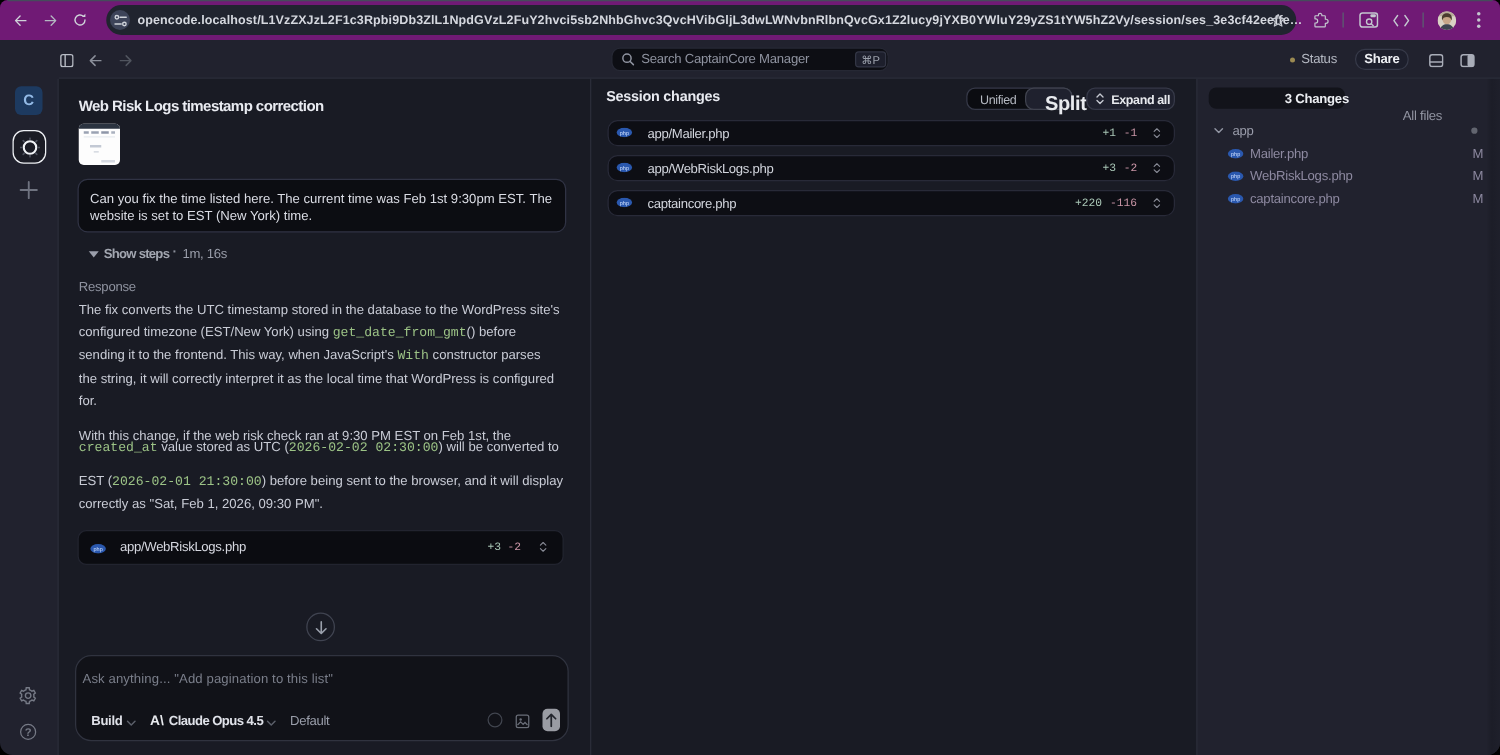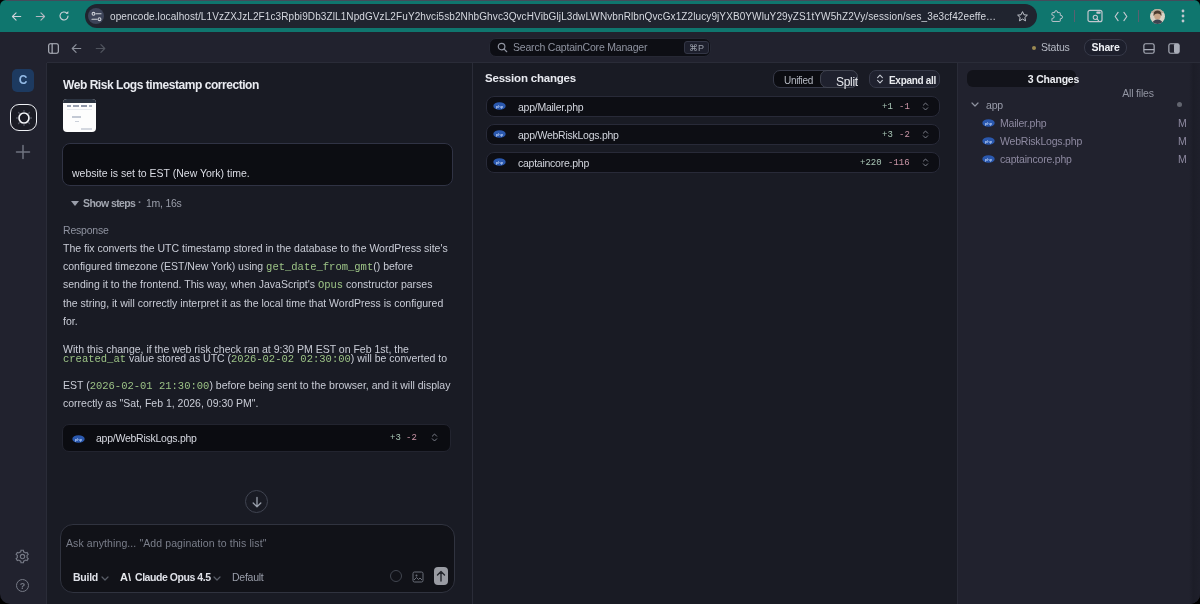--- a/index.html
+++ b/index.html
@@ -2,21 +2,21 @@
 <html><head>
 <meta charset="utf-8">
 <style>
   * { margin:0; padding:0; box-sizing:border-box; }
   html,body { width:1200px; height:604px; background:#000; overflow:hidden; }
   body { font-family:"Liberation Sans", sans-serif; }
   .abs { position:absolute; }
   #win { position:relative; width:1200px; height:604px; background:#000; }
   
   #chrome { position:absolute; left:0; top:0; width:1200px; height:48px;
-    background:#0f766e; border-radius:6px 6px 0 0; }
+    background:#701a75; border-radius:6px 6px 0 0;font-weight:bold; }
   .cicon { position:absolute; top:0; }
   #urlpill { position:absolute; left:85px; top:4px; width:952px; height:24px;
     border-radius:13px; background:#20242f; }
   #tunecirc { position:absolute; left:88px; top:8px; width:16px; height:16px;
     border-radius:50%; background:#3d4459; }
   #urltext { position:absolute; left:110px; top:0; height:32px; line-height:33px;
     font-size:10px; color:#d5d8df; white-space:nowrap; letter-spacing:0.1px; }
   
   #app { position:absolute; left:0; top:32px; width:1200px; height:572px;
     background:#21222e; border-radius:0 0 10px 10px; overflow:hidden; }
@@ -178,33 +178,34 @@
           <div style="width:7px;background:#8e96a8;"></div>
           <div style="width:3px;background:#aab1bf;"></div>
       </div>
       <div style="margin:2px 4px 0;height:1px;background:#e8ebef;"></div>
       <div style="margin:6px 0 0 9px;height:2px;width:9px;background:#c3c9d4;"></div>
       <div style="margin:3px 0 0 12px;height:1px;width:4px;background:#ccd1da;"></div>
       <div style="margin:6px 0 0 18px;height:2px;width:11px;background:#d4d8e0;"></div>
     </div>
 
     <div class="abs" style="left:62px;top:111px;width:391px;height:43px;border-radius:8px;border:1px solid #303344;background:#0c0d12;"></div>
+    <div class="t" style="left:72px;top:121px;font-size:10.5px;letter-spacing:0px;color:#dbdde5;">Can you fix the time listed here. The current time was Feb 1st 9:30pm EST. The</div>
     <div class="t" style="left:72px;top:135px;font-size:10.5px;letter-spacing:0px;color:#dbdde5;">website is set to EST (New York) time.</div>
 
     <div class="abs" style="left:71px;top:169px;width:0;height:0;border-left:4px solid transparent;border-right:4px solid transparent;border-top:5px solid #9a9eaa;"></div>
     <div class="t" style="left:83px;top:165px;font-size:10.5px;letter-spacing:-0.6px;font-weight:bold;color:#a2a6b0;">Show steps</div>
     <div class="t" style="left:138px;top:164px;font-size:11px;font-weight:bold;color:#8a8e99;">·</div>
     <div class="t" style="left:146px;top:165px;font-size:10.5px;letter-spacing:-0.25px;color:#9a9eaa;">1m, 16s</div>
 
     <div class="t" style="left:63px;top:192px;font-size:10.5px;letter-spacing:-0.2px;color:#8f93a0;">Response</div>
 
     <div id="para1" class="abs" style="left:47px;top:205px;width:425px;">
       <div class="body-line" style="top:5px;">The fix converts the UTC timestamp stored in the database to the WordPress site's</div>
       <div class="body-line" style="top:23.2px;">configured timezone (EST/New York) using <span class="green">get_date_from_gmt</span>() before</div>
-      <div class="body-line" style="top:41.4px;">sending it to the frontend. This way, when JavaScript's <span class="green">Opus</span> constructor parses</div>
+      <div class="body-line" style="top:41.4px;">sending it to the frontend. This way, when JavaScript's <span class="green">With</span> constructor parses</div>
       <div class="body-line" style="top:59.6px;">the string, it will correctly interpret it as the local time that WordPress is configured</div>
       <div class="body-line" style="top:77.8px;">for.</div>
       <div class="body-line" style="top:105.7px;">With this change, if the web risk check ran at 9:30 PM EST on Feb 1st, the</div>
       <div class="body-line" style="top:115px;"><span class="green">created_at</span> value stored as UTC (<span class="green">2026-02-02 02:30:00</span>) will be converted to</div>
       <div class="body-line" style="top:142.1px;text-align:right;">EST (<span class="green">2026-02-01 21:30:00</span>) before being sent to the browser, and it will display</div>
       <div class="body-line" style="top:160.3px;">correctly as "Sat, Feb 1, 2026, 09:30 PM".</div>
     </div>
 
     <div class="abs" style="left:62px;top:392px;width:389px;height:28px;border-radius:7px;background:#0b0c11;border:1px solid #22242f;"></div>
     <svg class="abs" style="left:72px;top:403px" width="13" height="8" viewBox="0 0 13 8">
@@ -245,21 +246,21 @@
     <svg class="abs" style="left:436px;top:538px" width="10" height="12" viewBox="0 0 10 12">
       <path d="M5 11V1.5M1.5 5L5 1.5 8.5 5" fill="none" stroke="#23252c" stroke-width="1.4" stroke-linecap="round" stroke-linejoin="round"></path>
     </svg>
 
     <div class="t" style="left:485px;top:40px;font-size:11.5px;font-weight:bold;letter-spacing:-0.2px;color:#e8eaf0;">Session changes</div>
 
     <div class="abs" style="left:773px;top:38px;width:85px;height:18px;border-radius:7px;border:1px solid #363948;background:#0b0c11;">
       <div style="position:absolute;right:-1px;top:-1px;width:38px;height:18px;background:#1f212e;border:1px solid #40434f;border-radius:7px;"></div>
     </div>
     <div class="t" style="left:784px;top:42.5px;font-size:10px;letter-spacing:-0.3px;color:#b5b9c2;">Unified</div>
-    <div class="t" style="left:836px;top:42.5px;font-size:12px;letter-spacing:-0.3px;font-weight:normal;color:#e8eaee;">Split</div>
+    <div class="t" style="left:836px;top:42.5px;font-size:16px;letter-spacing:-0.3px;font-weight:bold;color:#e8eaee;">Split</div>
 
     <div class="abs" style="left:869px;top:38px;width:71px;height:18px;border-radius:7px;border:1px solid #363948;background:#1f212e;"></div>
     <svg class="abs" style="left:876px;top:42px" width="8" height="10" viewBox="0 0 8 10">
       <path d="M1.6 3.6L4 1.2l2.4 2.4M1.6 6.4L4 8.8l2.4-2.4" fill="none" stroke="#c6c9d1" stroke-width="1.1" stroke-linecap="round" stroke-linejoin="round"></path>
     </svg>
     <div class="t" style="left:889px;top:42.5px;font-size:10px;letter-spacing:-0.3px;font-weight:bold;color:#e8eaee;">Expand all</div>
 
     <div class="sessrow abs" style="left:486px;top:64px;width:454px;height:21px;border-radius:8px;border:1px solid #282a38;background:#0d0e14;"></div>
     <svg class="abs" style="left:493px;top:70px" width="13" height="8" viewBox="0 0 13 8">
       <ellipse cx="6.5" cy="4" rx="6.2" ry="3.8" fill="#2a58ae"></ellipse>

